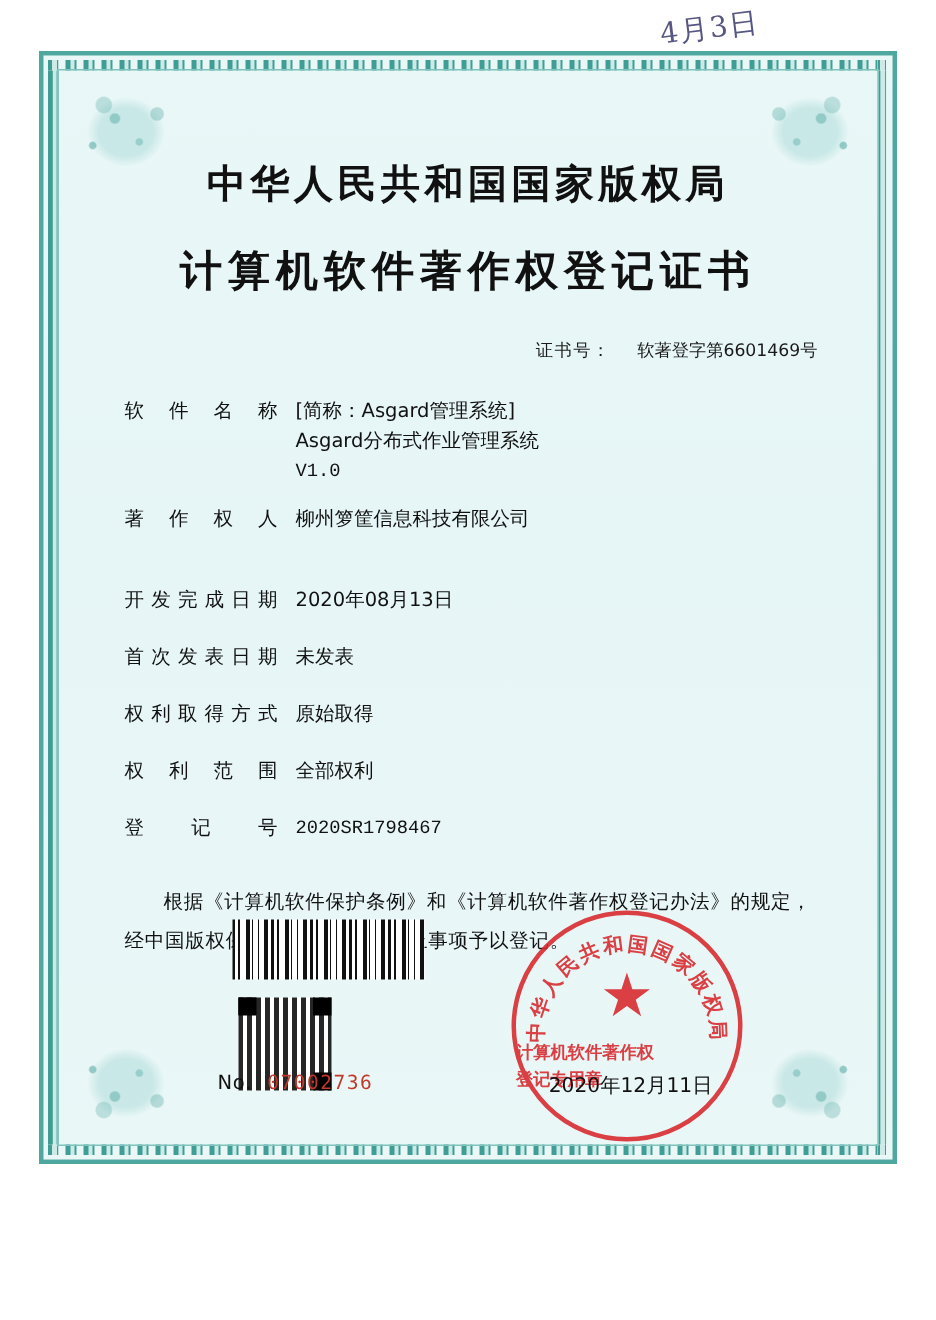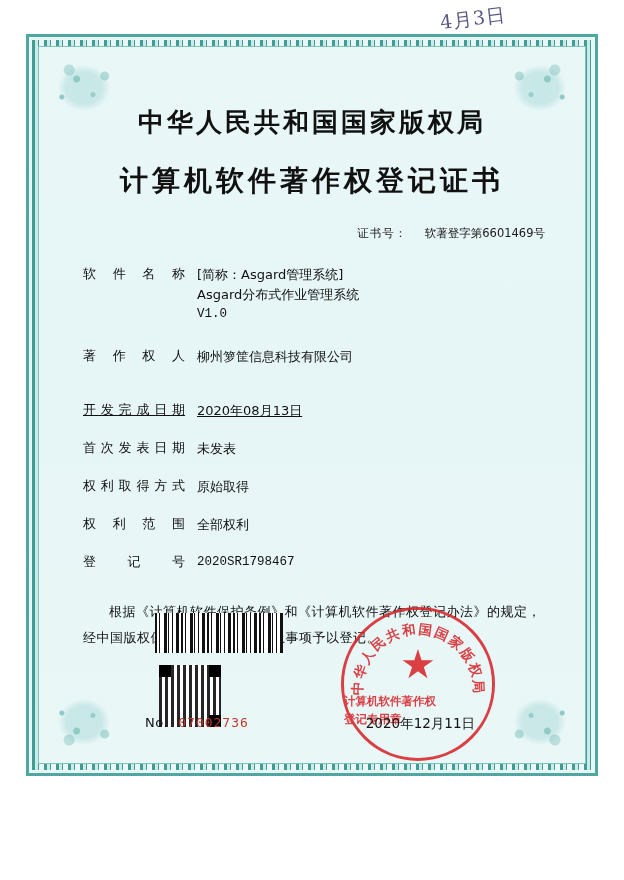--- a/index.html
+++ b/index.html
@@ -148,22 +148,22 @@
   .field-value {
     flex: 1 1 auto;
     padding-left: 12px;
     line-height: 1.55;
     font-family: "DejaVu Sans", sans-serif;
   }
   .field-value .sub-line { display: block; }
   .mono-ish { font-family: Liberation Mono, monospace; font-size: 12.5px; }
 
   #field-software { margin-top: 24px; }
-  #field-owner    { margin-top: 22px; justify-content: flex-end; }
-  #field-devdate  { margin-top: 34px; text-decoration: underline; }
+  #field-owner    { margin-top: 12px; justify-content: flex-end; }
+  #field-devdate  { margin-top: 34px; }
   #field-pubdate  { margin-top: 18px; }
   #field-acquire  { margin-top: 18px; }
   #field-scope    { margin-top: 18px; }
   #field-regno    { margin-top: 18px; }
 
   
   #statement {
     margin-top: 26px;
     padding: 0 16px 0 20px;
     font-family: "DejaVu Sans", sans-serif;

